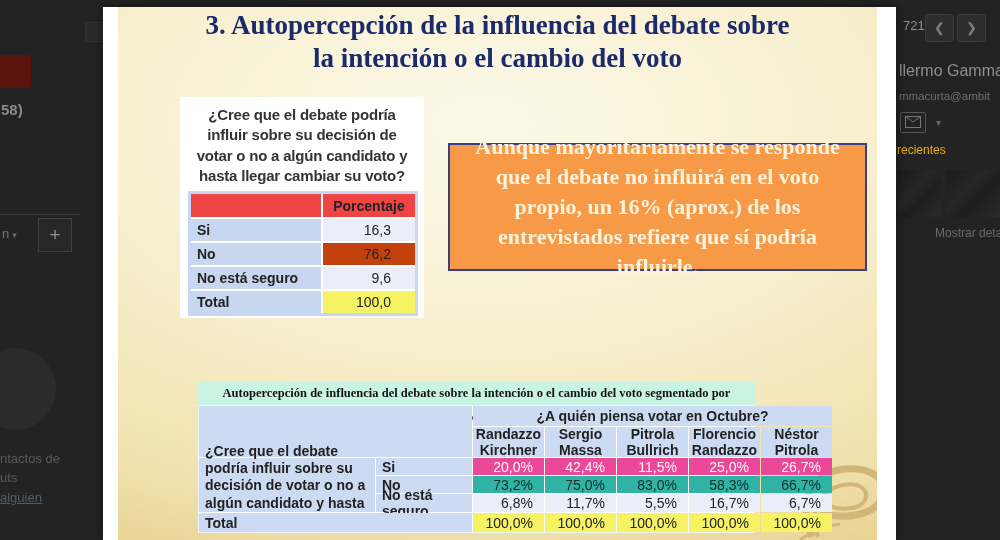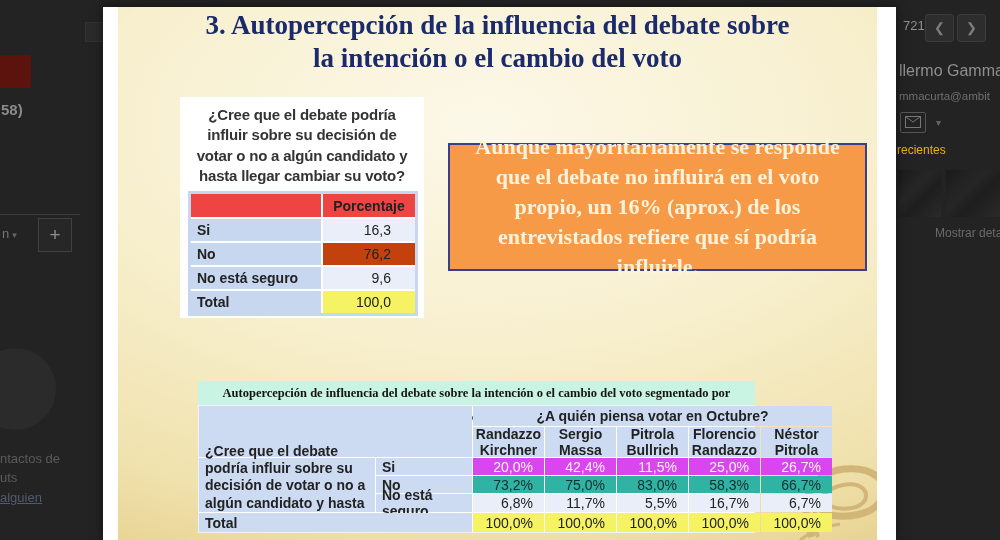--- a/index.html
+++ b/index.html
@@ -75,21 +75,21 @@
     grid-template-rows:20px 30px 17px 17px 18px 19px; gap:1px; background:#ffffff; border:1px solid #eef2fa; }
   .seg-table div { display:flex; align-items:center; font-size:14px; color:#222; }
   .c-blue { background:#ccdbf2; }
   .seg-empty { grid-column:1 / span 2; grid-row:1 / span 2; }
   .seg-group { grid-column:3 / span 5; justify-content:center; font-weight:bold; }
   .seg-cand { justify-content:center; text-align:center; font-weight:bold; line-height:1.15; }
   .seg-q { grid-row:3 / span 3; font-weight:bold; line-height:1.22; padding:2px 4px 2px 6px; align-items:flex-start; padding-top:4px; }
   .seg-sub { font-weight:bold; padding-left:6px; }
   .seg-total-label { grid-column:1 / span 2; font-weight:bold; padding-left:6px; }
   .v { justify-content:flex-end; padding-right:11px; }
-  .row-si { background:#d946ef; color:#fff4f4 !important; }
+  .row-si { background:#ec4899; color:#fff4f4 !important; }
   .row-no { background:#30b2a4; color:#15302d !important; }
   .row-nes { background:#e9eef8; }
   .row-total { background:#f5f263; }
 </style>
 </head>
 <body>
 
 <div class="screen">
 
   <div class="compose-btn"></div>

